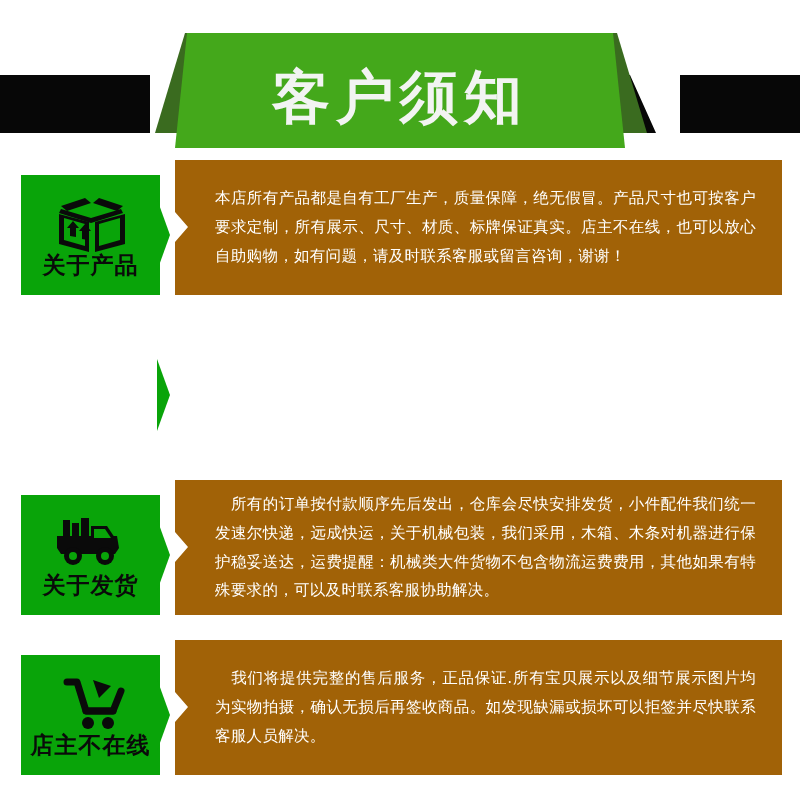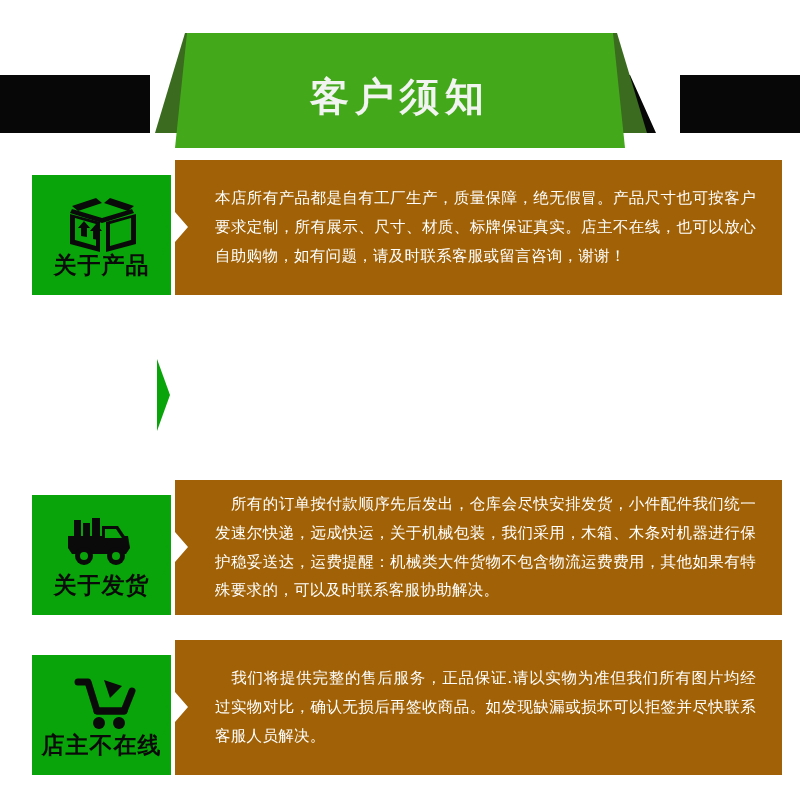--- a/index.html
+++ b/index.html
@@ -82,21 +82,21 @@
     height: 115px;
     background: #44a81b;
     -webkit-clip-path: polygon(12px 0, 438px 0, 450px 115px, 0 115px);
     clip-path: polygon(12px 0, 438px 0, 450px 115px, 0 115px);
     display: flex;
     align-items: center;
     justify-content: center;
   }
   .ribbon-title {
     color: #f2f4f2;
-    font-size: 39px;
+    font-size: 58px;
     font-weight: bold;
     letter-spacing: 6px;
     line-height: 1;
     padding-top: 12px;
     white-space: nowrap;
     font-family: "DejaVu Sans", "Liberation Sans", sans-serif;
   }
 
   
   .rows {
@@ -105,21 +105,21 @@
     top: 160px;
     width: 800px;
   }
   .row {
     position: relative;
     height: 135px;
     margin-bottom: 25px;
   }
   .badge {
     position: absolute;
-    left: 32px;
+    left: 21px;
     top: 15px;
     width: 139px;
     height: 120px;
     background: #09a409;
     display: flex;
     flex-direction: column;
     align-items: center;
     justify-content: center;
   }
   .badge-arrow {
@@ -248,17 +248,17 @@
           <path d="M31 37 L58 37"></path>
         </g>
         <path d="M38 6 L56 12 L44 24 Z" fill="#0a0a0a"></path>
         <circle cx="33" cy="49" r="6" fill="#0a0a0a"></circle>
         <circle cx="53" cy="49" r="6" fill="#0a0a0a"></circle>
       </svg>
       <div class="badge-label">店主不在线</div>
     </div>
     <div class="badge-arrow"></div>
     <div class="panel">
-      <div class="panel-text">　我们将提供完整的售后服务，正品保证.请以实物为准但我们所有图片均经过实物对比，确认无损后再签收商品。如发现缺漏或损坏可以拒签并尽快联系客服人员解决。</div>
+      <div class="panel-text">　我们将提供完整的售后服务，正品保证.所有宝贝展示以及细节展示图片均为实物拍摄，确认无损后再签收商品。如发现缺漏或损坏可以拒签并尽快联系客服人员解决。</div>
     </div>
   </div>
 
 </div>
 
 </body></html>

